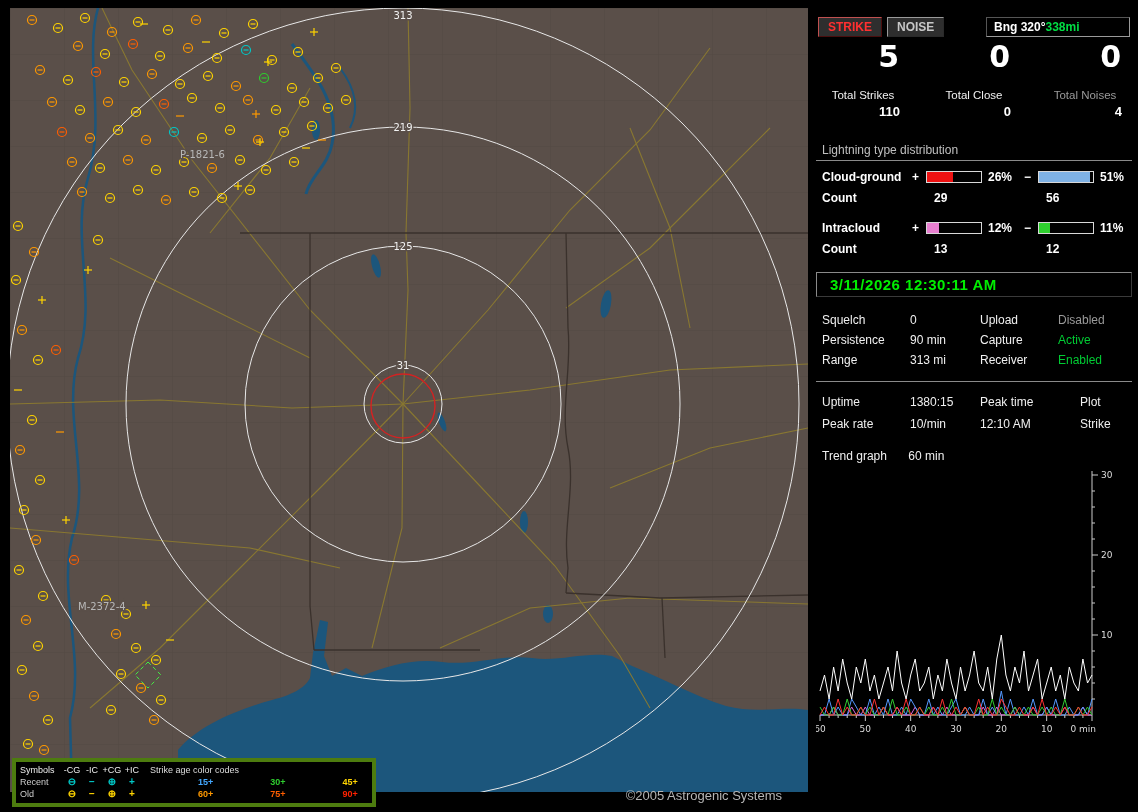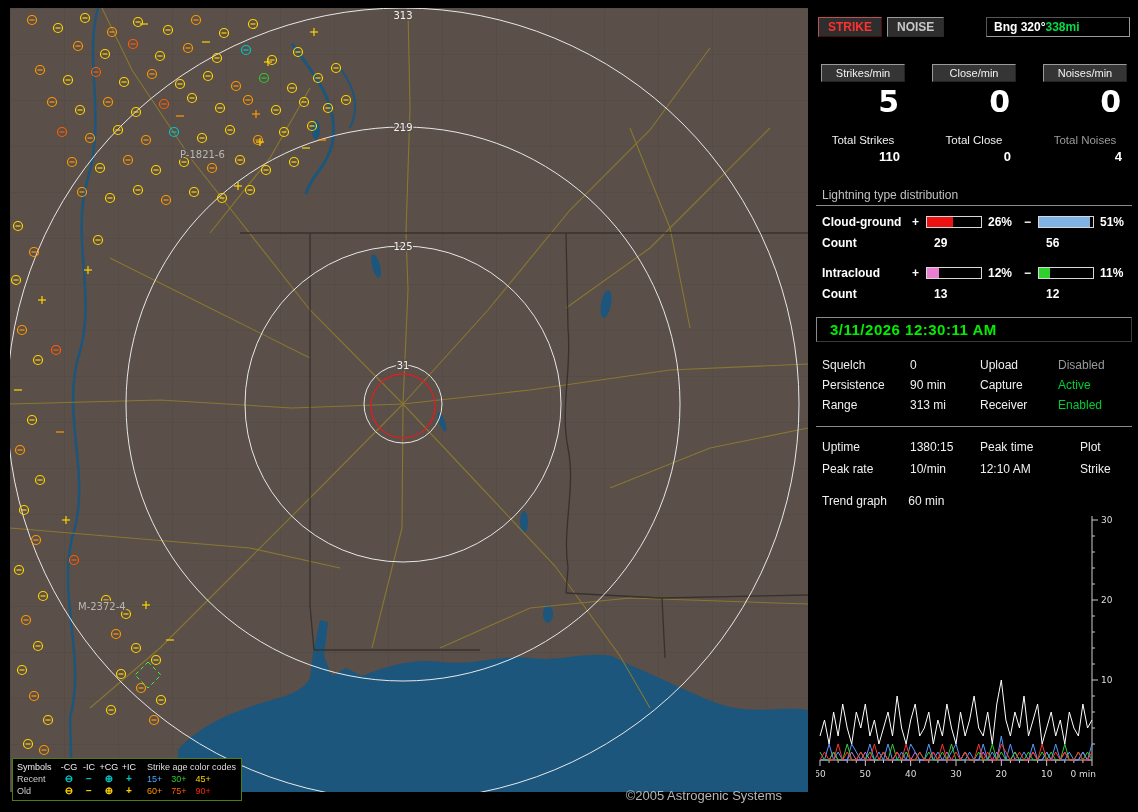--- a/index.html
+++ b/index.html
@@ -9,29 +9,29 @@
   
   .map-wrap{position:absolute;left:10px;top:8px;width:798px;height:796px;background:#14532d;}
   .map-svg{position:absolute;left:0;top:0;width:798px;height:796px;display:block;}
   .map-svg text{font-family:"DejaVu Sans", sans-serif;}
   .halo{paint-order:stroke;stroke:#5a4f49;stroke-width:3px;}
 
   .copyright{position:absolute;right:26px;bottom:1px;font-size:13px;color:#b5b5b5;}
 
   
   .legend{position:absolute;left:2px;top:750px;display:flex;gap:8px;background:#000;
-          border:1px solid #4d7c0f;padding:2px 5px 3px 4px;align-items:flex-start;}
+          border:4px solid #4d7c0f;padding:2px 5px 3px 4px;align-items:flex-start;}
   #legend-symbols{display:grid;grid-template-columns:42px 20px 20px 20px 20px;line-height:12px;}
   .lg-cell{font-size:9px;text-align:center;color:#dddddd;height:12px;}
   .lg-first{text-align:left;color:#cccccc;}
   .lg-h{color:#eeeeee;}
   .lg-glyph{font-size:10px;font-weight:bold;}
   .lg-ages{font-size:9px;line-height:12px;}
   #legend-age-title{color:#dddddd;}
-  .age-chip{font-weight:normal;margin-right:9px;}
+  .age-chip{font-weight:bold;margin-right:9px;margin-left:48px;}
 
   
   .panel{position:absolute;left:816px;top:8px;width:316px;height:796px;background:#000;font-size:12px;}
   .p-toprow{display:flex;align-items:center;margin:9px 2px 0 2px;gap:5px;}
   .btn{background:#2e2e2e;font-weight:bold;font-size:12px;padding:2px 9px;border:1px solid;}
   .btn-strike{color:#ff3030;border-color:#c05050 #4a0d0d #4a0d0d #c05050;}
   .btn-noise{color:#c8c8c8;border-color:#9a9a9a #2a2a2a #2a2a2a #9a9a9a;}
   .bng-box{margin-left:auto;width:128px;display:flex;justify-content:flex-start;align-items:center;
            background:#000;border:1px solid;border-color:#555 #9a9a9a #9a9a9a #555;padding:2px 7px;}
   .bng-label{font-weight:bold;color:#ffffff;}
@@ -646,25 +646,20 @@
 
   <div class="p-toprow">
     <div class="btn btn-strike">STRIKE</div>
     <div class="btn btn-noise">NOISE</div>
     <div class="bng-box">
       <span class="bng-label">Bng 320°</span>
       <span class="bng-value">338mi</span>
     </div>
   </div>
 
-  <div class="rate-row">
-    <div class="rate-box">Strikes/min</div>
-    <div class="rate-box">Close/min</div>
-    <div class="rate-box">Noises/min</div>
-  </div>
   <div class="ratenum-row">
     <div class="rate-num">5</div>
     <div class="rate-num">0</div>
     <div class="rate-num">0</div>
   </div>
 
   <div class="totals-row">
     <div class="total-col">
       <div class="total-label">Total Strikes</div>
       <div class="total-value">110</div>

